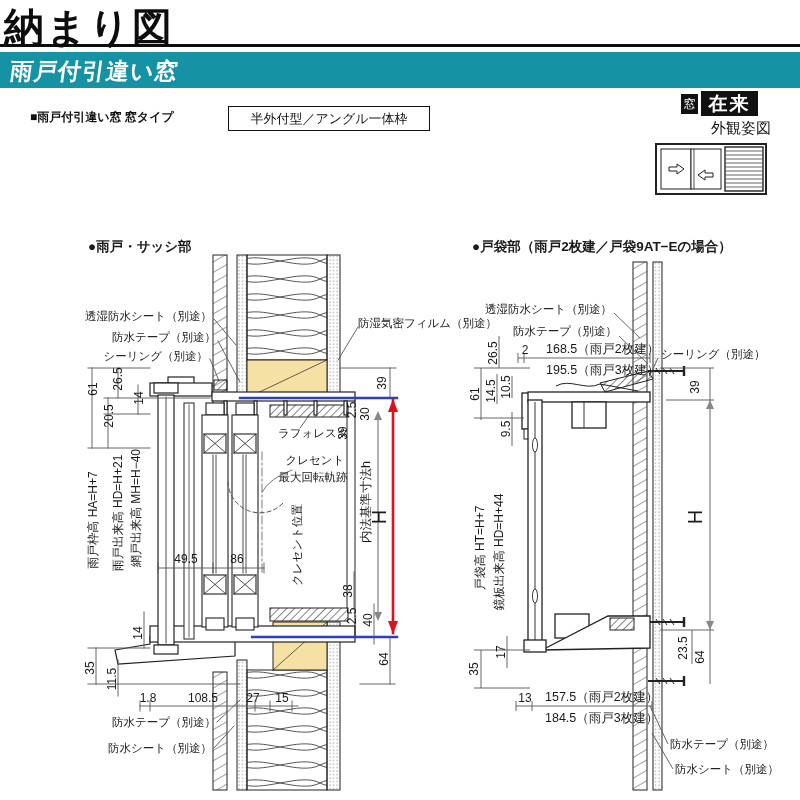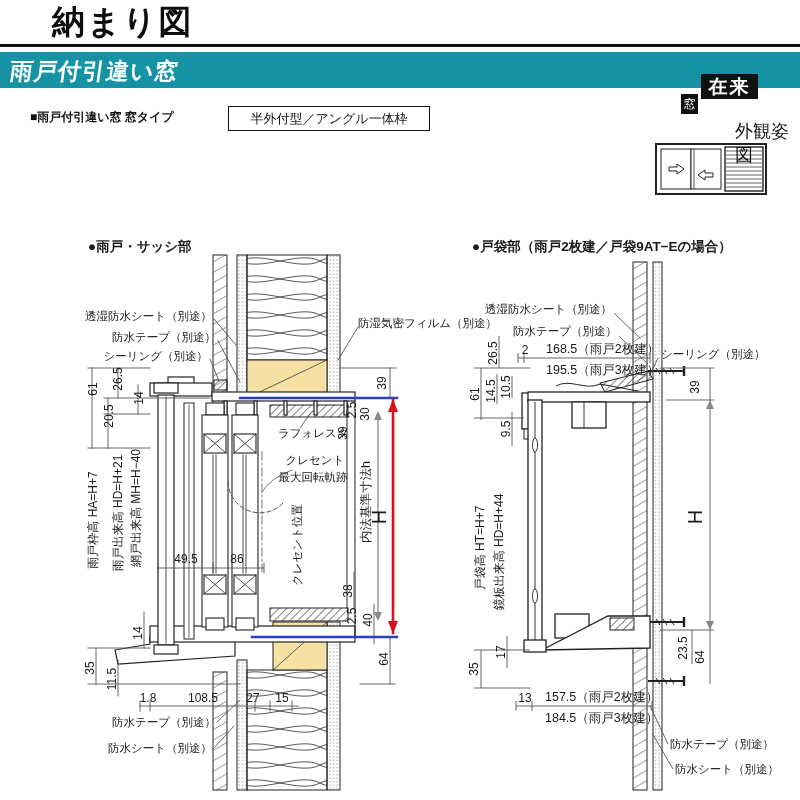--- a/index.html
+++ b/index.html
@@ -1,25 +1,25 @@
 <!DOCTYPE html>
 <html><head>
 <meta charset="utf-8">
 <style>
   html,body{margin:0;padding:0;}
   body{width:800px;height:800px;position:relative;background:#fff;
        font-family:"Liberation Sans","DejaVu Sans",sans-serif;color:#111;overflow:hidden;}
   .abs{position:absolute;}
-  #page-title{left:4px;top:0px;font-size:33px;font-weight:900;letter-spacing:2px;color:#0d0d0d;margin-left:48px;}
+  #page-title{left:4px;top:0px;font-size:40px;font-weight:900;letter-spacing:2px;color:#0d0d0d;}
   #title-rule{left:0;top:44px;width:800px;height:3px;background:#0d0d0d;}
   #banner{left:0;top:52px;width:800px;height:36px;background:#1593a4;}
   #banner span{display:inline-block;margin:4px 0 0 10px;color:#fff;font-size:23px;font-weight:bold;transform:skewX(-8deg);letter-spacing:1px;}
   #tag-small{left:681px;top:94px;width:17px;height:20px;background:#111;color:#fff;font-size:12px;display:flex;align-items:center;justify-content:center;}
-  #tag-large{left:701px;top:74px;width:57px;height:25px;background:#111;color:#fff;font-size:19px;font-weight:bold;display:flex;align-items:center;justify-content:center;letter-spacing:2px;text-align:center;}
-  #elev-caption{left:711px;top:119px;font-size:18px;margin-left:24px;}
+  #tag-large{left:701px;top:91px;width:57px;height:25px;background:#111;color:#fff;font-size:19px;font-weight:bold;display:flex;align-items:center;justify-content:center;letter-spacing:2px;text-align:center;}
+  #elev-caption{left:711px;top:119px;font-size:15px;}
   #subtitle{left:30px;top:109px;font-size:12px;font-weight:bold;}
   #frame-type{left:228px;top:106px;width:200px;height:23px;border:1.5px solid #111;font-size:13px;display:flex;align-items:center;justify-content:center;}
   svg text{fill:#1a1a1a;}
   .dim{font-size:12px;}
   .dim2{font-size:12.5px;}
   .lbl{font-size:11.5px;}
   .sec{font-size:13.5px;font-weight:bold;}
   .bigH{font-size:20px;}
 </style>
 </head>

